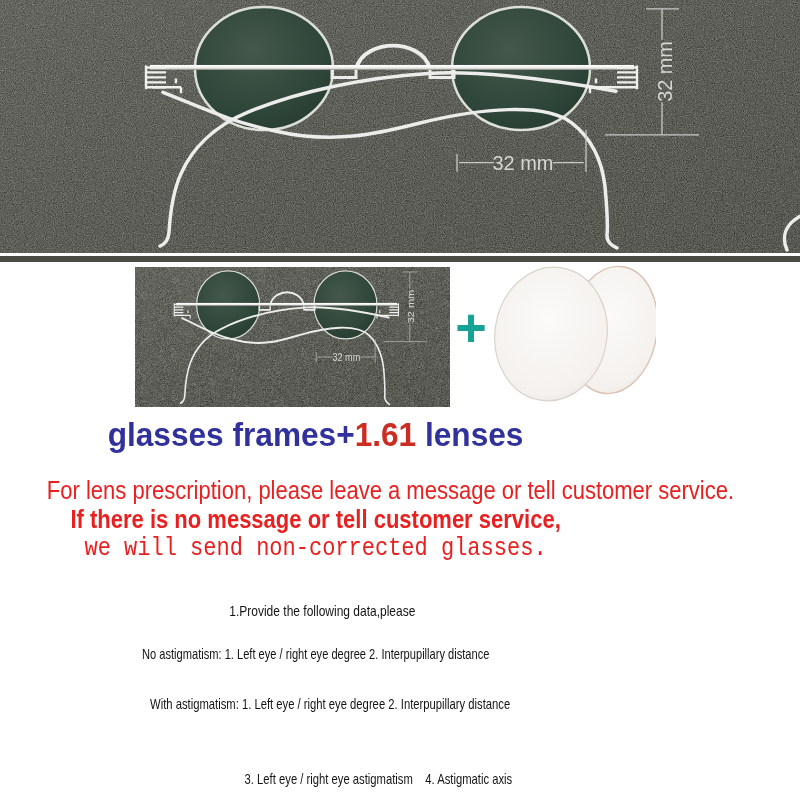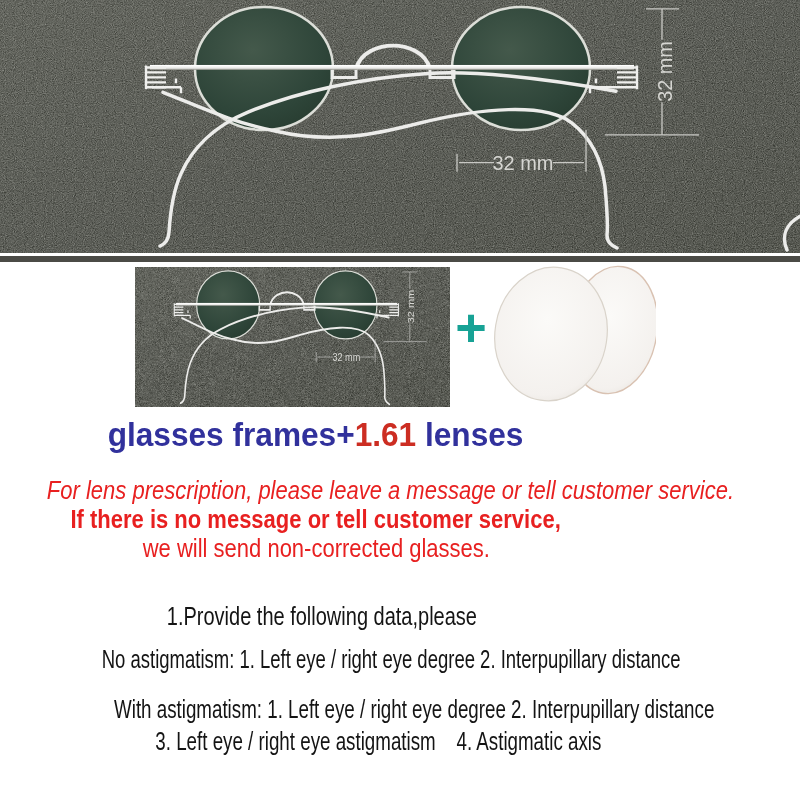--- a/index.html
+++ b/index.html
@@ -16,26 +16,26 @@
   .plus-wrap{left:452px;top:308px;width:38px;height:38px;}
   .ovals{left:488px;top:256px;width:168px;height:152px;}
   
   .line{left:0;width:632px;text-align:center;white-space:nowrap;}
   .sx{display:inline-block;white-space:pre;transform-origin:center;}
   .title-line{top:415px;font-size:34px;font-weight:bold;}
   .title-line .sx{transform:scaleX(.93);}
   .t-blue{color:var(--title-blue,#31319c);}
   .t-red{color:var(--title-red,#cc2d22);}
   .notice{color:var(--notice-red,#e82020);font-size:25px;}
-  .n1{top:476px;font-style:italic;} .n2{top:505px;font-weight:bold;} .n3{top:534px;}
+  .n1{top:476px;} .n2{top:505px;font-weight:bold;} .n3{top:534px;font-family:Liberation Mono, monospace;}
   .n1 .sx{transform:scaleX(.88);}
   .n2 .sx{transform:scaleX(.88);}
   .n3 .sx{transform:scaleX(.88);}
-  .black{color:#141414;font-size:25px;}
-  .b1{top:602px;} .b2{top:645px;text-decoration:underline;} .b3{top:695px;} .b4{top:727px;}
+  .black{color:#141414;font-size:15px;}
+  .b1{top:602px;} .b2{top:645px;text-decoration:underline;} .b3{top:695px;} .b4{top:770px;}
   .b1 .sx{transform:translateX(6px) scaleX(.80);}
   .b2 .sx{transform:scaleX(.74);}
   .b3 .sx{transform:translateX(14px) scaleX(.75);}
   .b4 .sx{transform:translateX(62px) scaleX(.75);}
   
   .plus-glyph{
     width:38px;height:38px;display:flex;align-items:center;justify-content:center;
     color:var(--plus-teal,#17a295);font-size:54px;font-weight:bold;line-height:38px;
   }
 </style>

